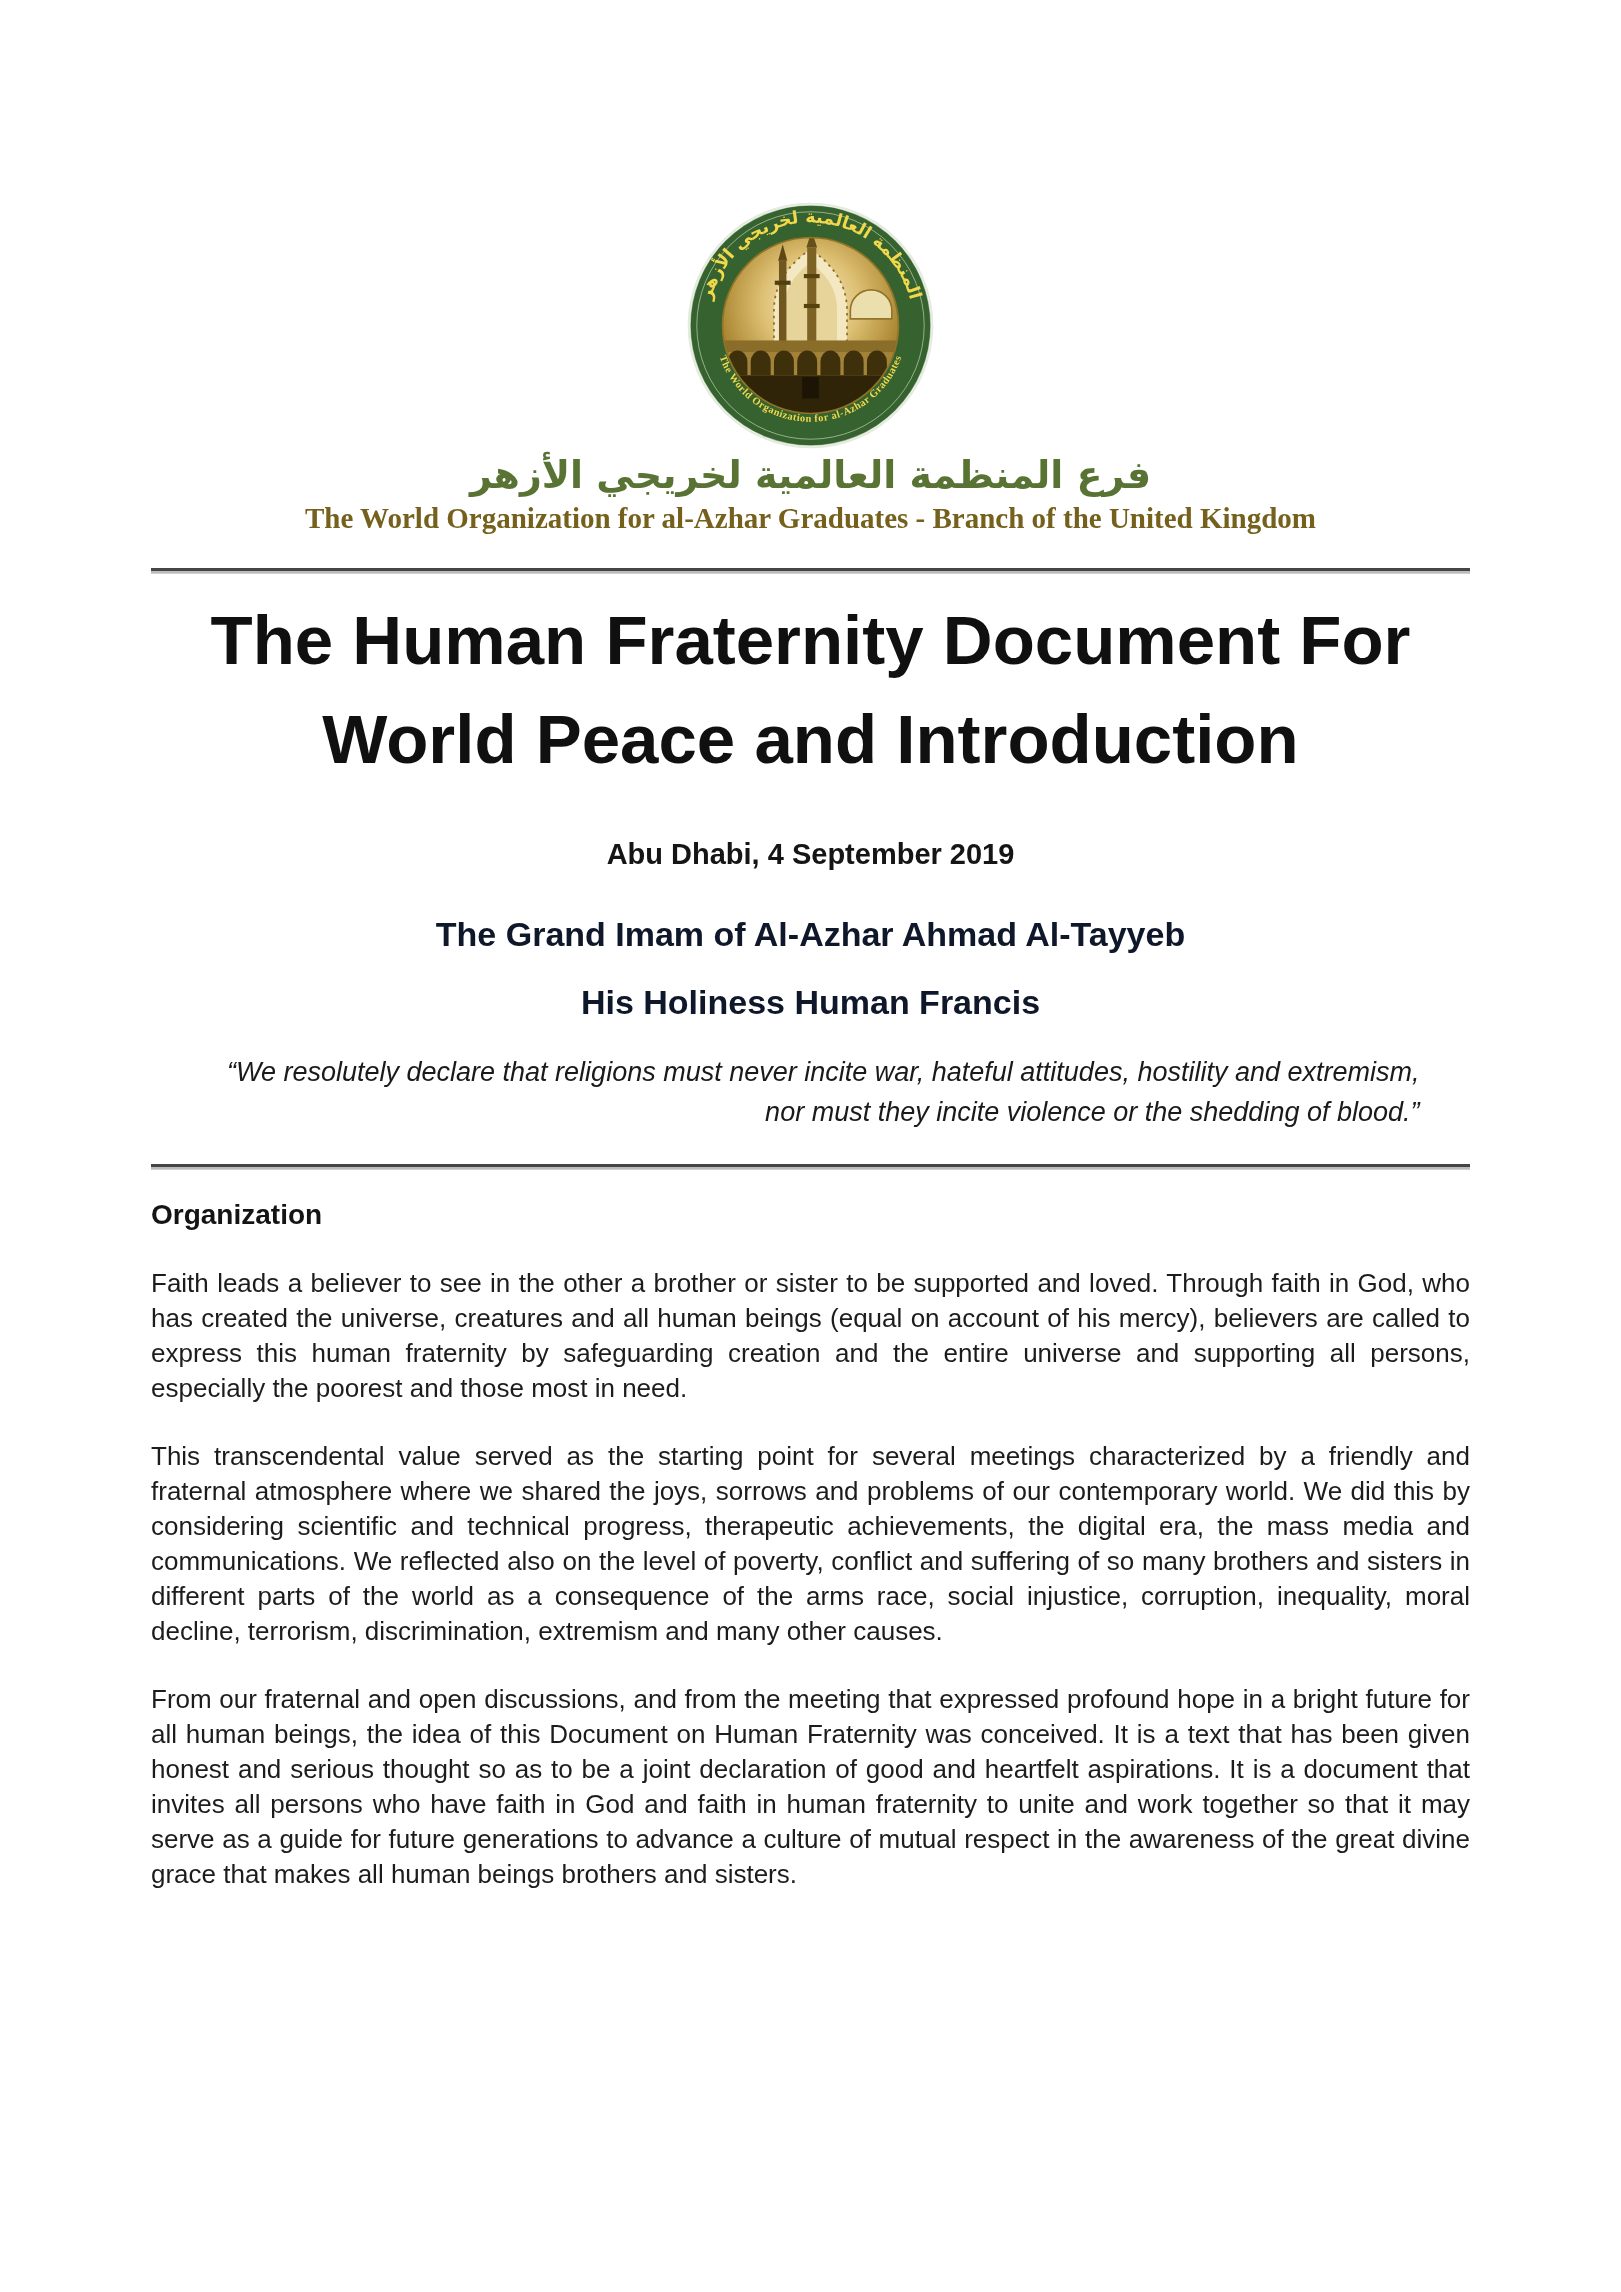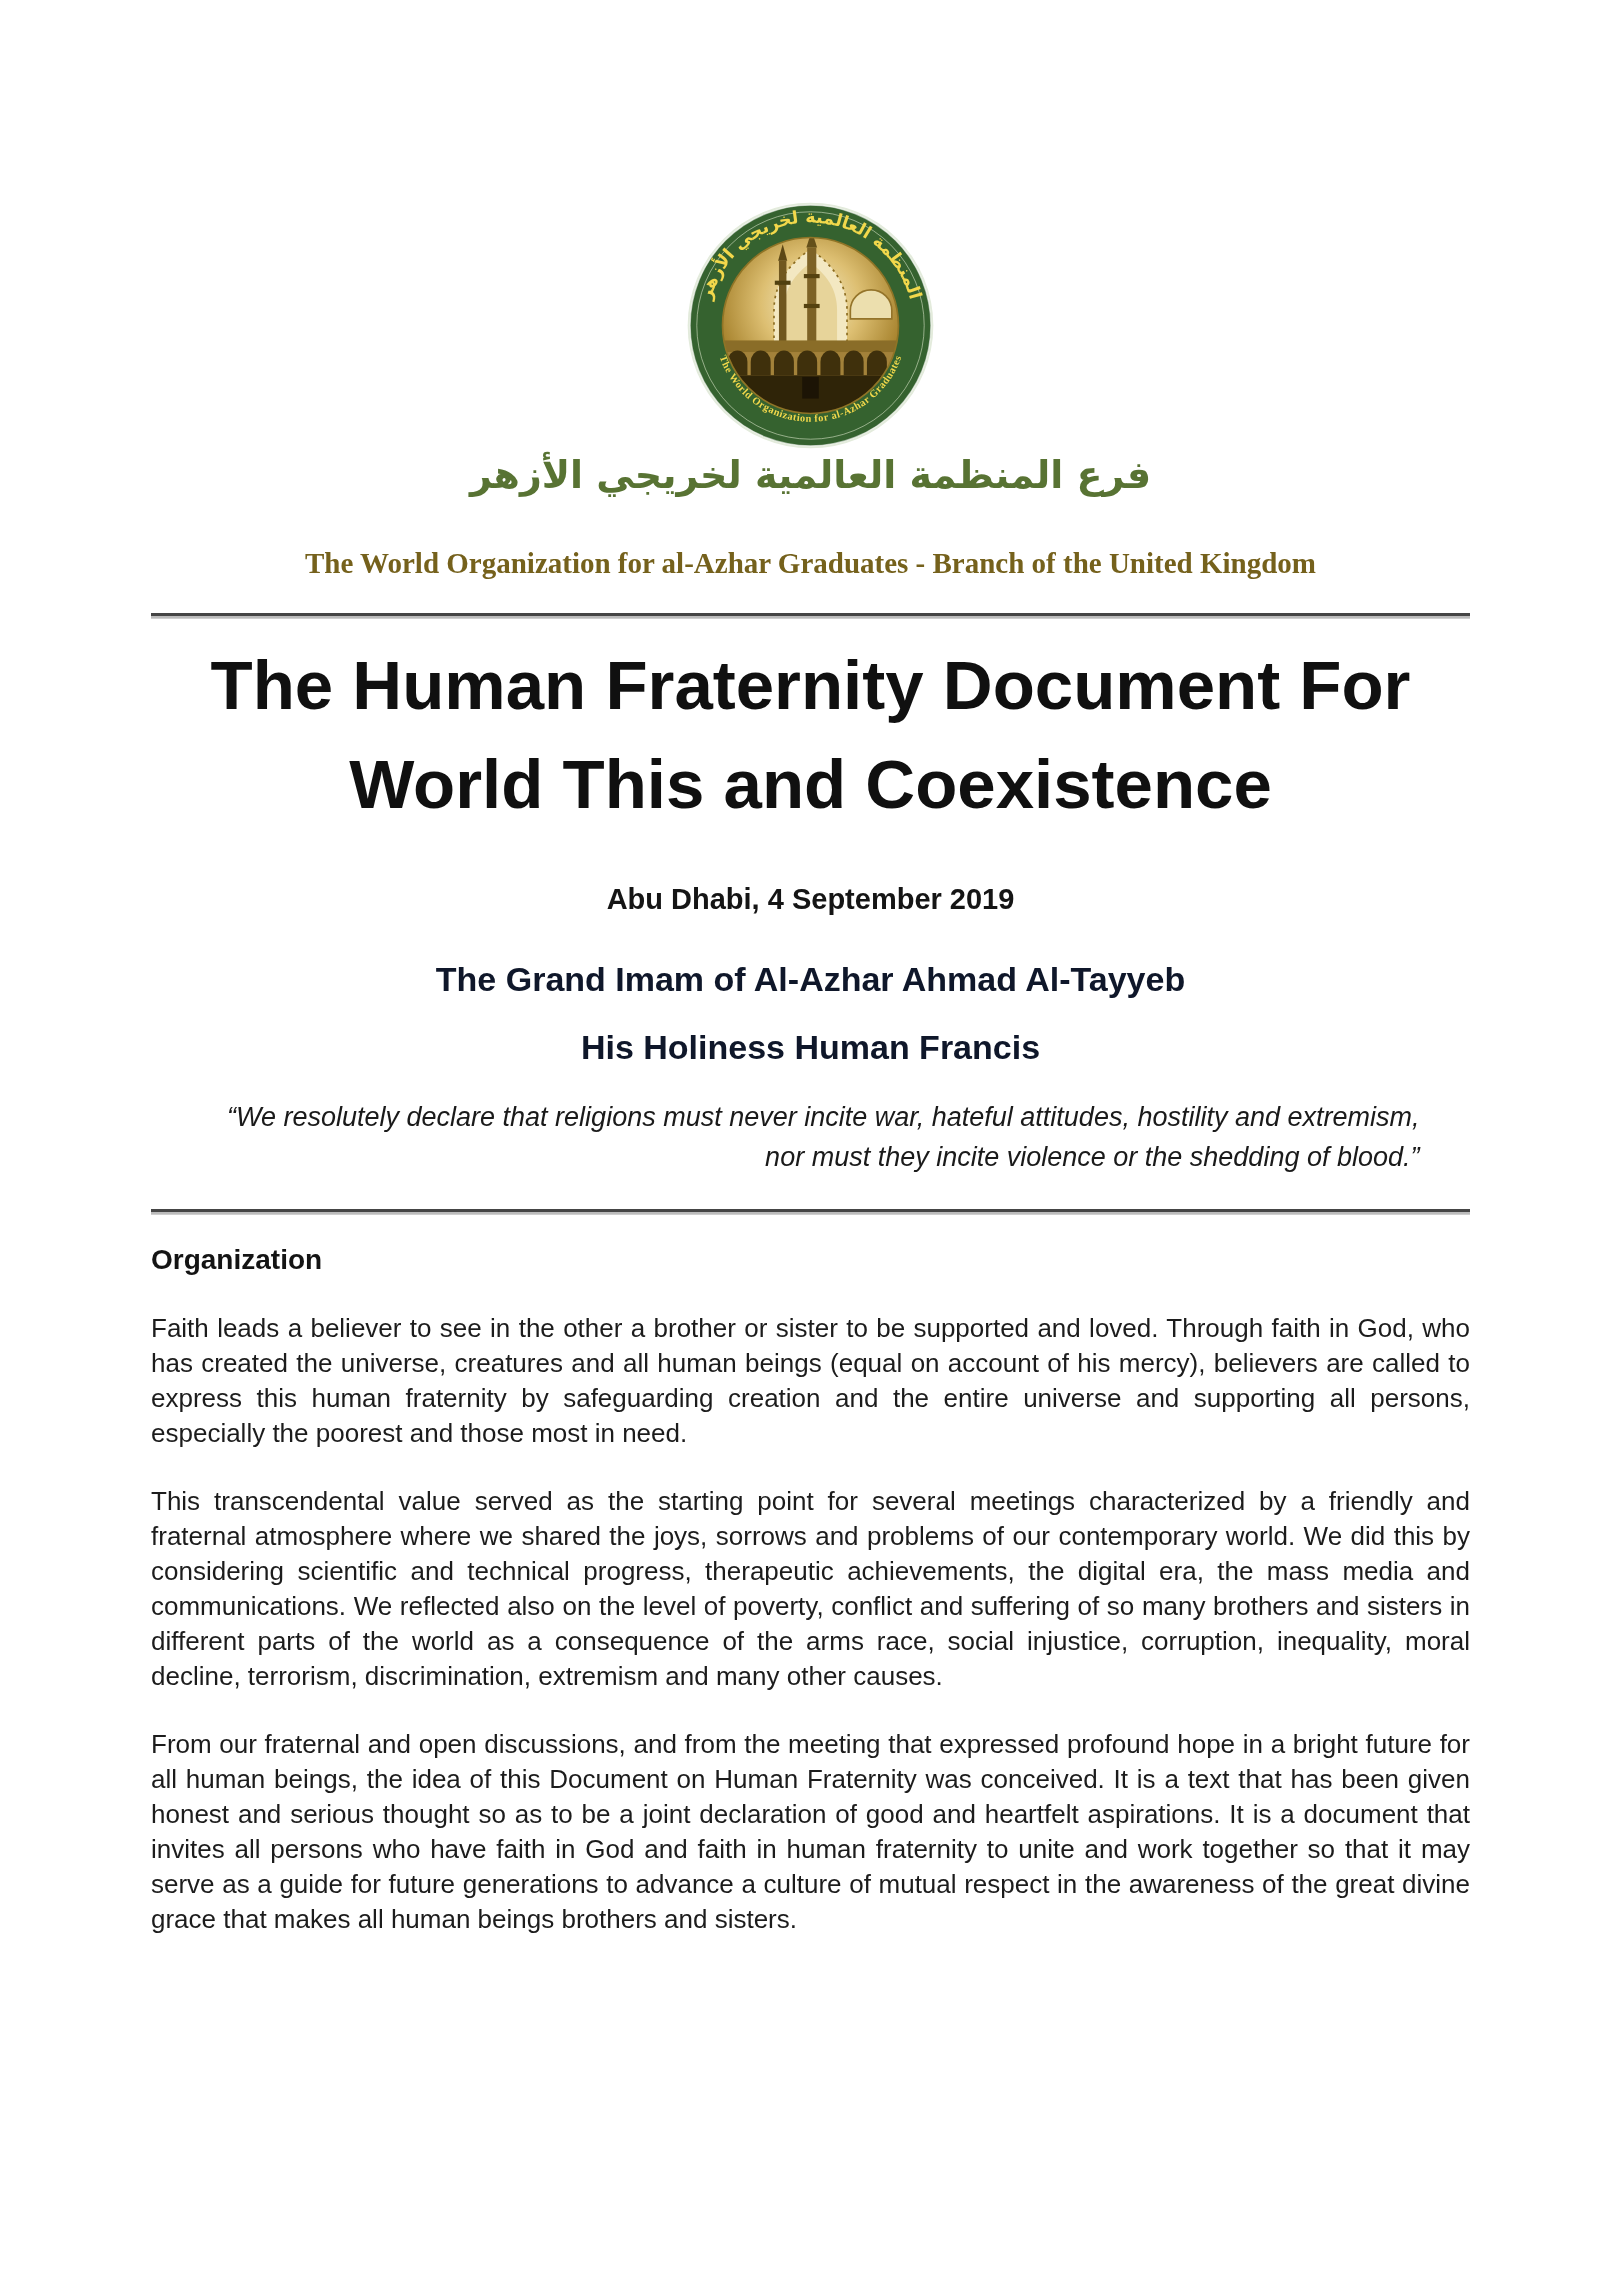--- a/index.html
+++ b/index.html
@@ -24,21 +24,21 @@
     font-size: 38px; line-height: 50px; font-weight: bold;
     color: #587333;
   }
   .arabic-line2 {
     margin-top: 9px; text-align: center;
     font-family: "DejaVu Sans", sans-serif;
     font-size: 21.5px; line-height: 30px; font-weight: bold;
     color: #6b7030;
   }
   .org-line {
-    margin-top: 45px; text-align: center;
+    text-align: center;
     font-family: "Liberation Serif", serif;
     font-size: 29px; line-height: 36px; font-weight: bold;
     color: #75611c;
   }
 
   .rule {
     height: 2.7px; background: #454545;
     box-shadow: 0 2.7px 0 rgba(150,150,150,0.65);
   }
   .rule-top { margin-top: 32px; }
@@ -161,21 +161,21 @@
       </div>
 
       <div class="arabic-line1" dir="rtl">فرع المنظمة العالمية لخريجي الأزهر</div>
       <div class="org-line">The World Organization for al-Azhar Graduates - Branch of the United Kingdom</div>
     </header>
 
     <div class="rule rule-top"></div>
 
     <h1 class="doc-title">
       <span class="title-line">The Human Fraternity Document For</span>
-      <span class="title-line">World This and Coexistence</span>
+      <span class="title-line">World Peace and Introduction</span>
     </h1>
 
     <div class="dateline">Abu Dhabi, 4 September 2019</div>
 
     <div class="signatory signatory-1">The Grand Imam of Al-Azhar Ahmad Al-Tayyeb</div>
     <div class="signatory signatory-2">His Holiness Human Francis</div>
 
     <p class="quote">“We resolutely declare that religions must never incite war, hateful attitudes, hostility and extremism, nor must they incite violence or the shedding of blood.”</p>
 
     <div class="rule rule-mid"></div>

